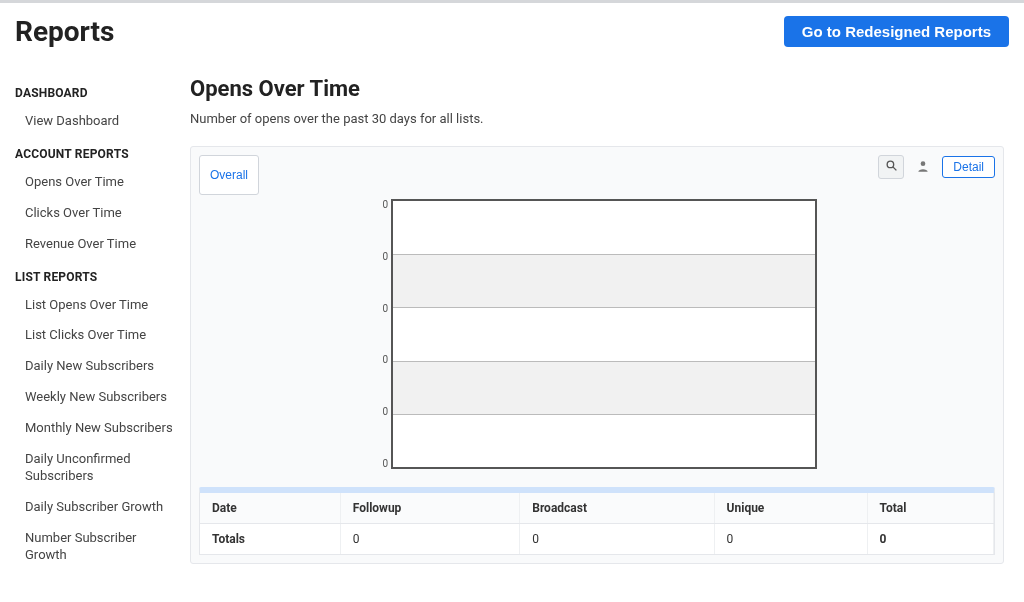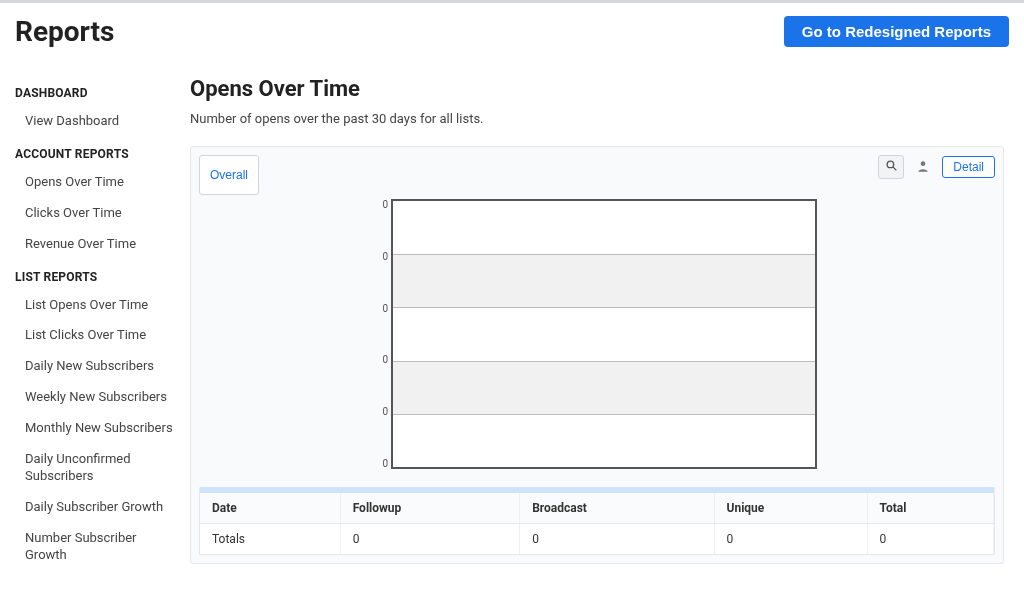--- a/index.html
+++ b/index.html
@@ -152,21 +152,21 @@
       border-right: 1px solid #eef0f2;
     }
     th {
       background: #fafbfc;
       font-weight: 700;
       color: #333;
       border-bottom: 1px solid #e5e7eb;
       margin-top: 8px;
     }
     td { background: #fff; }
-    .bold { font-weight: 400; }
+    .bold { font-weight: 700; }
   </style>
 </head>
 <body>
 
 <div class="topbar-line"></div>
 
 <div class="page-header">
   <h1 class="page-title">Reports</h1>
   <button class="btn-primary">Go to Redesigned Reports</button>
 </div>

